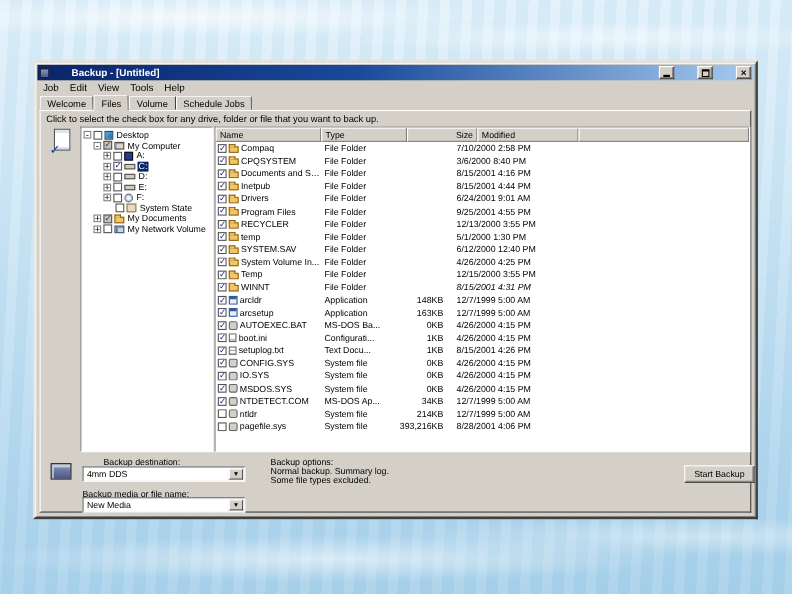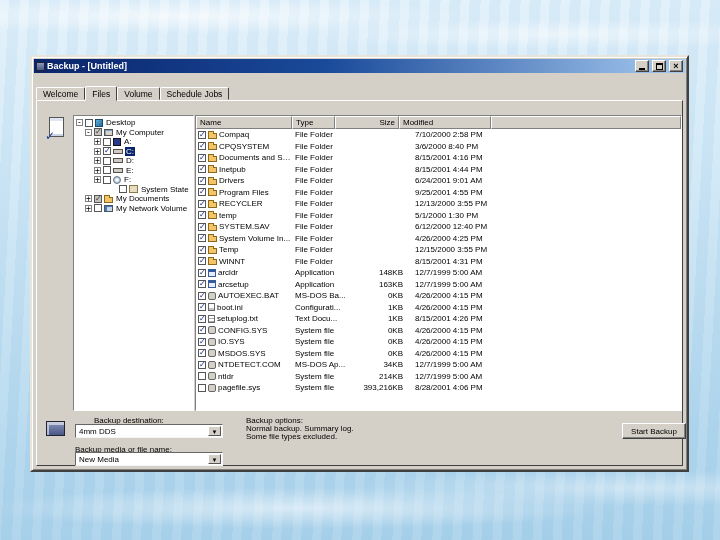--- a/index.html
+++ b/index.html
@@ -19,21 +19,21 @@
   
   .window {
     position: absolute; left: 30px; top: 55px; width: 659px; height: 417px;
     background: #d4d0c8;
     border: 2px solid; border-color: #e8e4dc #404040 #404040 #e8e4dc;
     box-shadow: inset 1px 1px 0 #fff, inset -1px -1px 0 #808080;
   }
   .titlebar {
     position: absolute; left: 2px; top: 2px; right: 2px; height: 14px;
     background: linear-gradient(90deg,#0a246a 0%,#1a4a9a 45%,#a6caf0 100%);
-    display: flex; align-items: center; padding: 0 2px; gap: 2px;
+    display: flex; align-items: center; padding: 0 2px; gap: 20px;
   }
   .title-icon { width: 9px; height: 9px; flex: none;
     background: linear-gradient(180deg,#8a98b8,#4a5a8a); border: 1px solid #223; }
   .title-text { flex: 1; color: #fff; font-size: 9px; font-weight: bold; white-space: nowrap; overflow: hidden; }
   .tbtn { width: 14px; height: 12px; flex: none; background: #d4d0c8;
     border: 1px solid; border-color: #fff #404040 #404040 #fff;
     box-shadow: inset -1px -1px 0 #808080;
     display: flex; align-items: center; justify-content: center; margin-left: 1px; }
   .glyph-min { width: 6px; height: 2px; background: #000; margin-top: 6px; }
   .glyph-max { width: 7px; height: 7px; border: 1px solid #000; border-top-width: 2px; }
@@ -156,28 +156,36 @@
           <span class="glyph-min"></span>
         </span>
       <span class="tbtn">
           <span class="glyph-max"></span>
         </span>
       <span class="tbtn">
           <span class="glyph-close">×</span>
         </span>
     </div>
 
+    <div class="menubar">
+        <span class="menu-item">Job</span>
+        <span class="menu-item">Edit</span>
+        <span class="menu-item">View</span>
+        <span class="menu-item">Tools</span>
+        <span class="menu-item">Help</span>
+      </div>
     <div class="tabs">
         <span class="tab">Welcome</span>
         <span class="tab active">Files</span>
         <span class="tab">Volume</span>
         <span class="tab">Schedule Jobs</span>
       </div>
 
     <div class="tab-page">
+      <div class="instruction">Click to select the check box for any drive, folder or file that you want to back up.</div>
 
       <div class="page-icon top">
         <span class="pg-sheet"></span>
         <span class="pg-check">✓</span>
       </div>
 
       <div class="tree-pane">
           <div class="trow" style="padding-left: 2px;">
             <span class="expand">-</span>
             <span class="cb empty"></span>
@@ -213,21 +221,21 @@
             <span class="cb empty"></span>
             <span class="ticon icon-drive"></span>
             <span class="tlabel">E:</span>
           </div>
           <div class="trow" style="padding-left: 20px;">
             <span class="expand">+</span>
             <span class="cb empty"></span>
             <span class="ticon icon-cd"></span>
             <span class="tlabel">F:</span>
           </div>
-          <div class="trow" style="padding-left: 36px;">
+          <div class="trow" style="padding-left: 22px;">
             <span class="expand spacer">+</span>
             <span class="cb empty"></span>
             <span class="ticon icon-state"></span>
             <span class="tlabel">System State</span>
           </div>
           <div class="trow" style="padding-left: 11px;">
             <span class="expand">+</span>
             <span class="cb partial">✓</span>
             <span class="ticon icon-docs"></span>
             <span class="tlabel">My Documents</span>
@@ -236,21 +244,21 @@
             <span class="expand">+</span>
             <span class="cb empty"></span>
             <span class="ticon icon-net"></span>
             <span class="tlabel">My Network Volume</span>
           </div>
         </div>
 
       <div class="list-pane">
         <div class="lheader">
             <span class="hcell" style="width: 96px;">Name</span>
-            <span class="hcell" style="width: 43px;">Type</span>
+            <span class="hcell" style="width: 78px;">Type</span>
             <span class="hcell right" style="width: 64px;">Size</span>
             <span class="hcell" style="width: 92px;">Modified</span>
             <span class="hcell fill"></span>
           </div>
         <div class="lbody">
             <div class="lrow">
               <span class="cell name" style="width: 96px;">
                 <span class="cb checked">✓</span>
                 <span class="ticon icon-folder"></span>
                 <span class="ntext">Compaq</span>
@@ -360,21 +368,21 @@
               <span class="cell mod" style="width: 92px;">12/15/2000 3:55 PM</span>
             </div>
             <div class="lrow">
               <span class="cell name" style="width: 96px;">
                 <span class="cb checked">✓</span>
                 <span class="ticon icon-folder"></span>
                 <span class="ntext">WINNT</span>
               </span>
               <span class="cell type" style="width: 55px;">File Folder</span>
               <span class="cell size" style="width: 64px;"></span>
-              <span class="cell mod" style="width: 92px;">8/15/2001 4:31 PM</span>
+              <span class="cell mod" style="width: 92px; font-style: italic;">8/15/2001 4:31 PM</span>
             </div>
             <div class="lrow">
               <span class="cell name" style="width: 96px;">
                 <span class="cb checked">✓</span>
                 <span class="ticon icon-app"></span>
                 <span class="ntext">arcldr</span>
               </span>
               <span class="cell type" style="width: 55px;">Application</span>
               <span class="cell size" style="width: 64px;">148KB</span>
               <span class="cell mod" style="width: 92px;">12/7/1999 5:00 AM</span>

